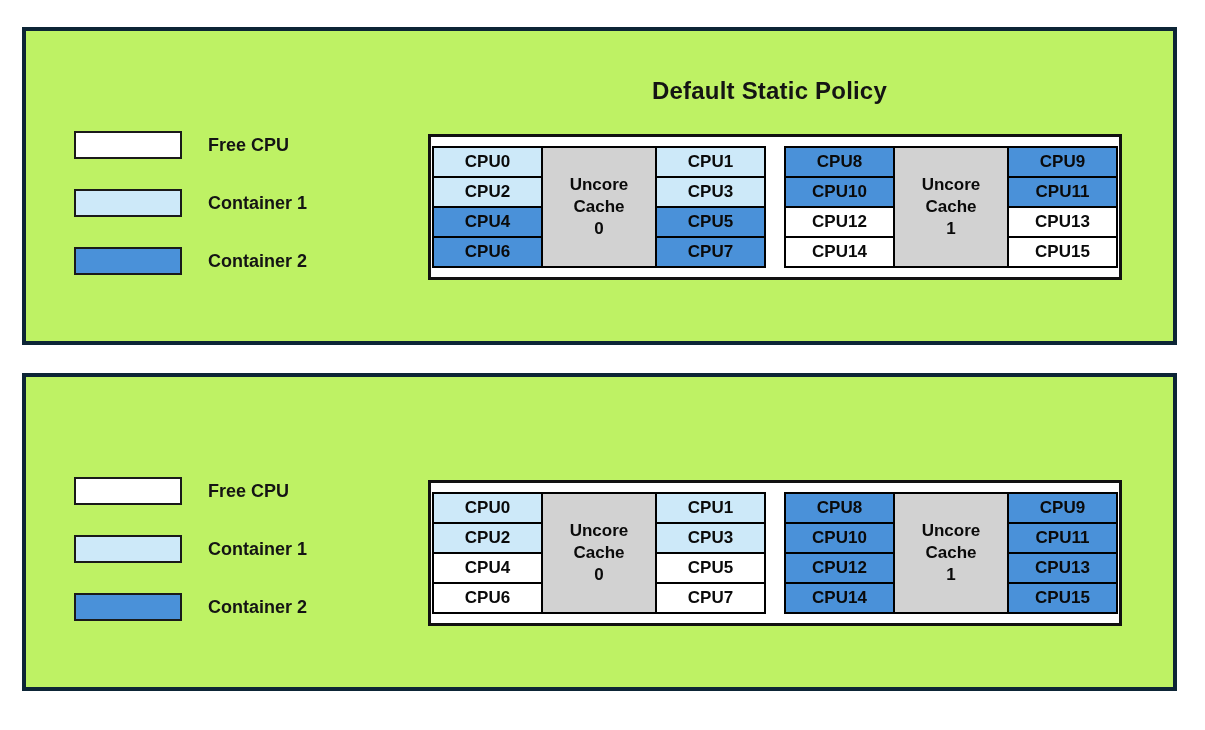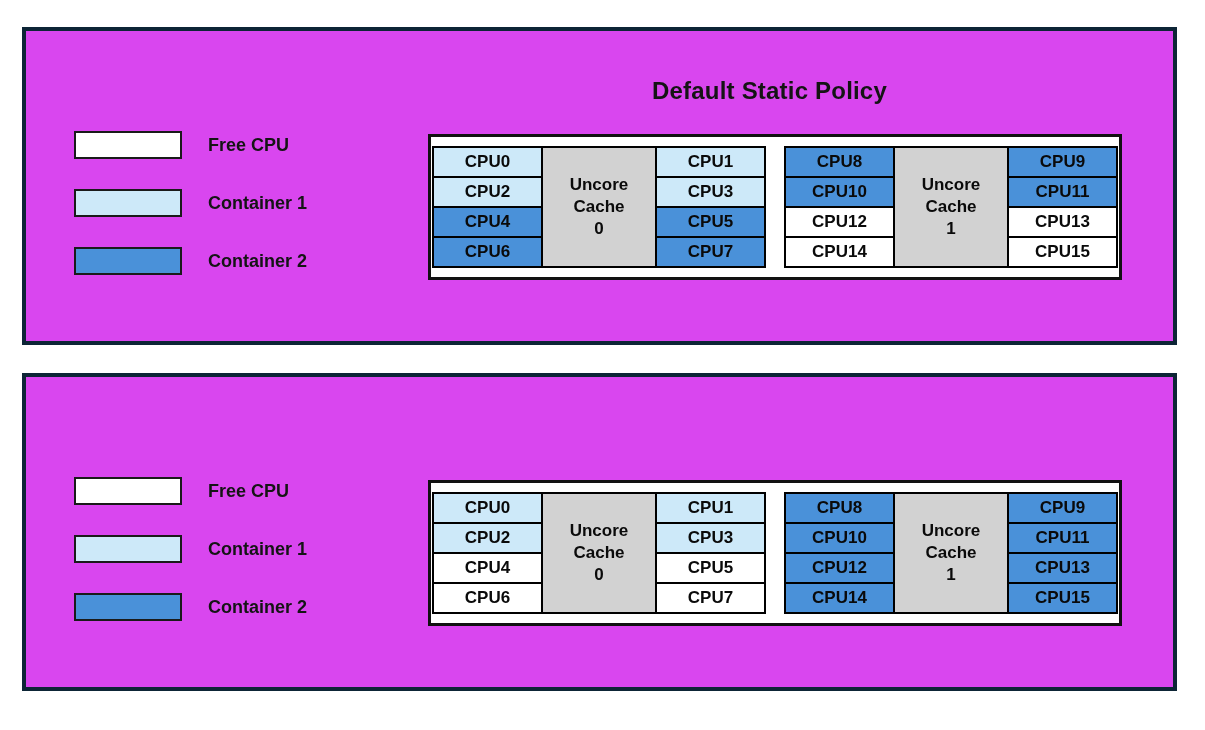--- a/index.html
+++ b/index.html
@@ -9,21 +9,21 @@
     font-family: "Liberation Sans", sans-serif;
     position: relative;
     overflow: hidden;
   }
   .panel {
     position: absolute;
     left: 22px;
     width: 1155px;
     height: 318px;
     border: 4px solid #0d2536;
-    background: #d946ef;
+    background: #bef264;
   }
   .panel.top { top: 27px; }
   .panel.bottom { top: 373px; }
 
   .title {
     position: absolute;
     top: 46px;
     left: 360px;
     right: 20px;
     text-align: center;

